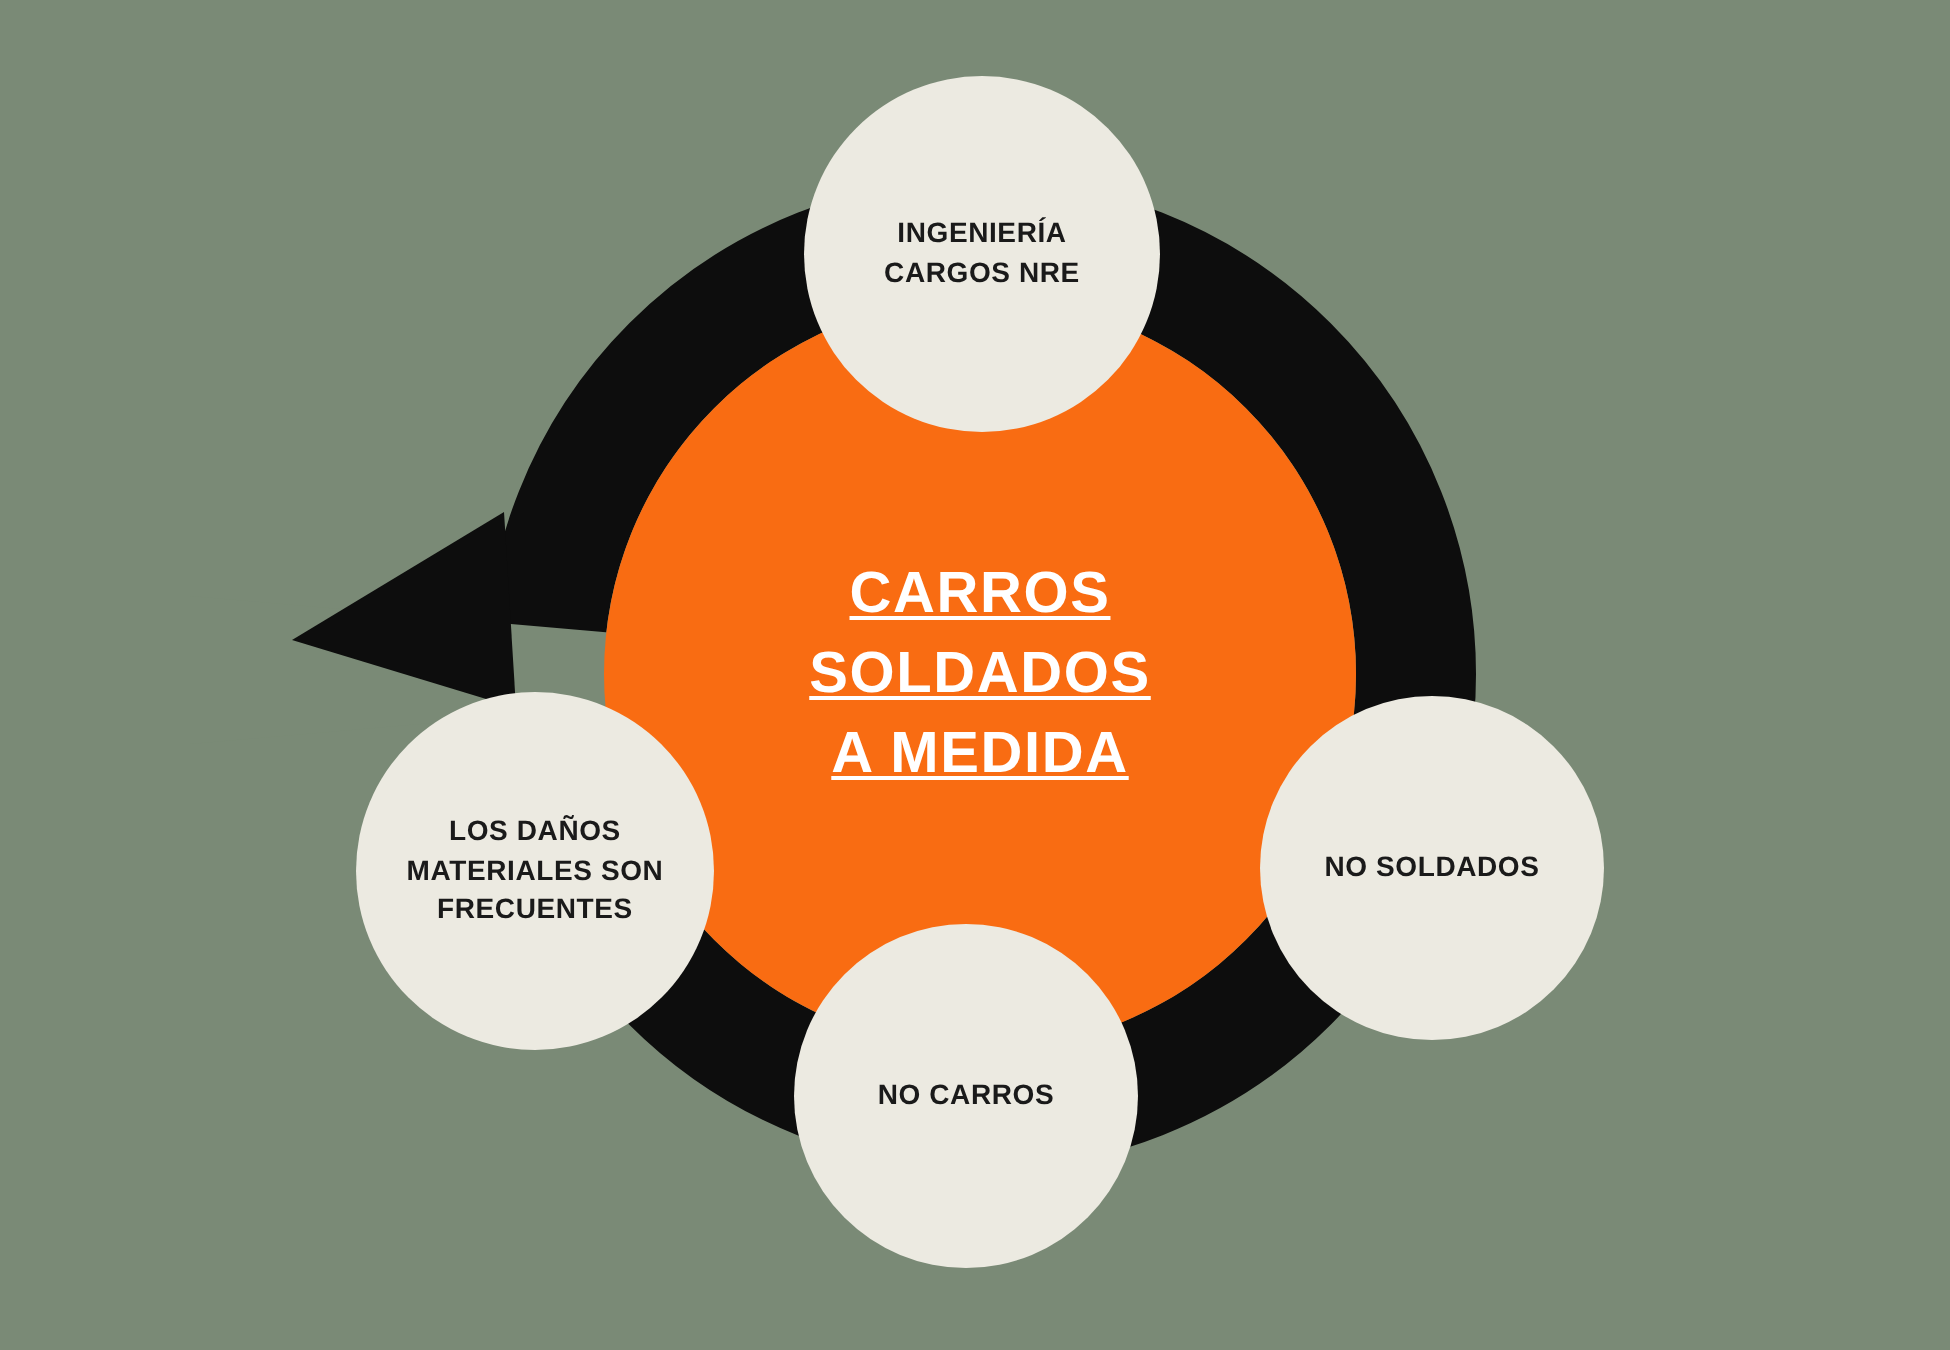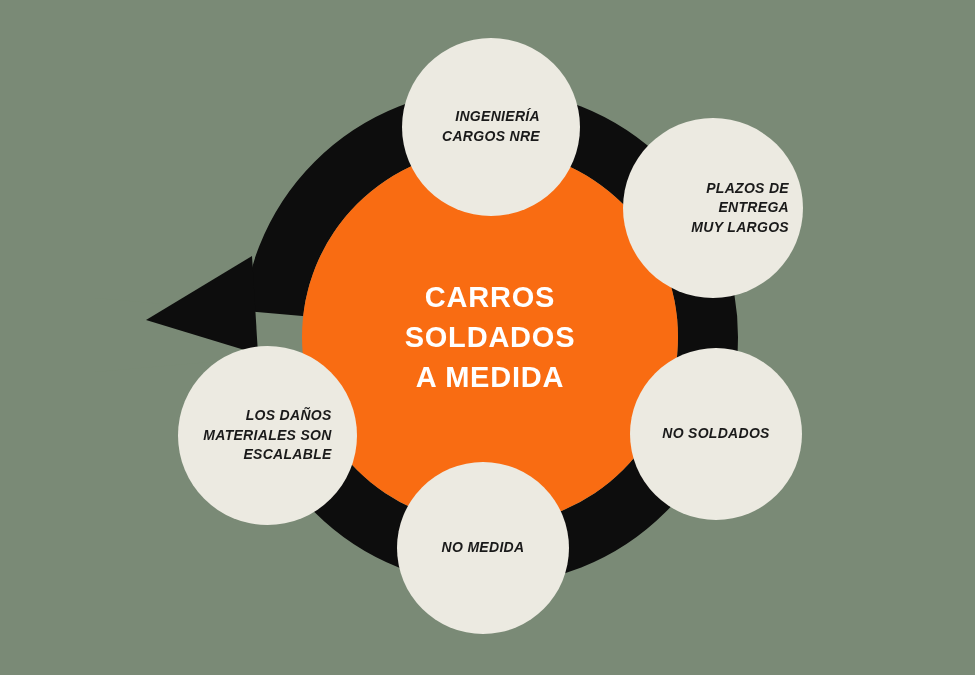--- a/index.html
+++ b/index.html
@@ -24,48 +24,48 @@
     top: 0;
   }
   .node {
     position: absolute;
     border-radius: 50%;
     background: var(--node, #ECEAE1);
     color: var(--node_text, #1A1A1A);
     display: flex;
     align-items: center;
     justify-content: center;
-    text-align: right;
+    text-align: center;
     font-weight: 700;
     font-size: 14px;
     line-height: 1.4;
     letter-spacing: 0.3px;
     white-space: pre-line;
     padding: 0 14px;
     box-sizing: border-box;
-    font-style: italic;
   }
   .n-top        { left: 402px; top: 38px;  width: 178px; height: 178px; }
   .n-topright   { left: 623px; top: 118px; width: 180px; height: 180px; }
   .n-right      { left: 630px; top: 348px; width: 172px; height: 172px; }
   .n-bottom     { left: 397px; top: 462px; width: 172px; height: 172px; }
   .n-bottomleft { left: 178px; top: 346px; width: 179px; height: 179px; }
   .n-topleft    { left: 177px; top: 124px; width: 173px; height: 173px; }
   .center-label {
     position: absolute;
     left: 390px;
     top: 277px;
     width: 200px;
     text-align: center;
     color: var(--center_text, #FFFFFF);
     font-weight: 700;
     font-size: 29px;
     line-height: 1.38;
     letter-spacing: 0.8px;
     white-space: pre-line;
+    text-decoration: underline;
   }
 </style>
 </head>
 <body>
 
 <div class="stage">
 
   <svg width="975" height="675" viewBox="0 0 975 675">
 
     <circle cx="490" cy="337" r="218" fill="none" style="stroke: var(--ring, #0D0D0D); stroke-width: 60;"></circle>
@@ -77,25 +77,23 @@
     <circle cx="490" cy="337" r="188" style="fill: var(--center, #F96C12);"></circle>
   </svg>
 
   <div class="center-label">CARROS
 SOLDADOS
 A MEDIDA</div>
 
   <div class="node n-top">INGENIERÍA
 CARGOS NRE</div>
 
-  <div class="node n-topright">PLAZOS DE ENTREGA
-MUY LARGOS</div>
 
   <div class="node n-right">NO SOLDADOS</div>
 
-  <div class="node n-bottom">NO MEDIDA</div>
+  <div class="node n-bottom">NO CARROS</div>
 
   <div class="node n-bottomleft">LOS DAÑOS
 MATERIALES SON
-ESCALABLE</div>
+FRECUENTES</div>
 
 
 </div>
 
 </body></html>

